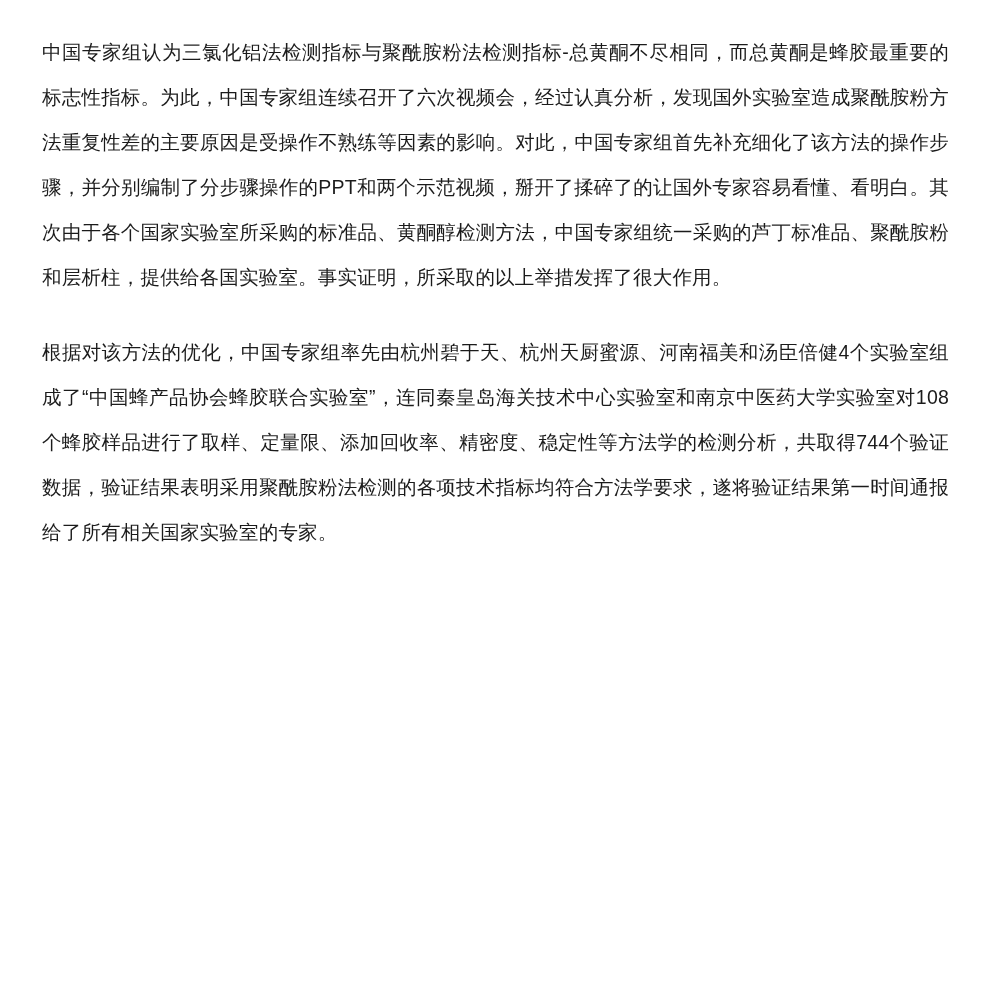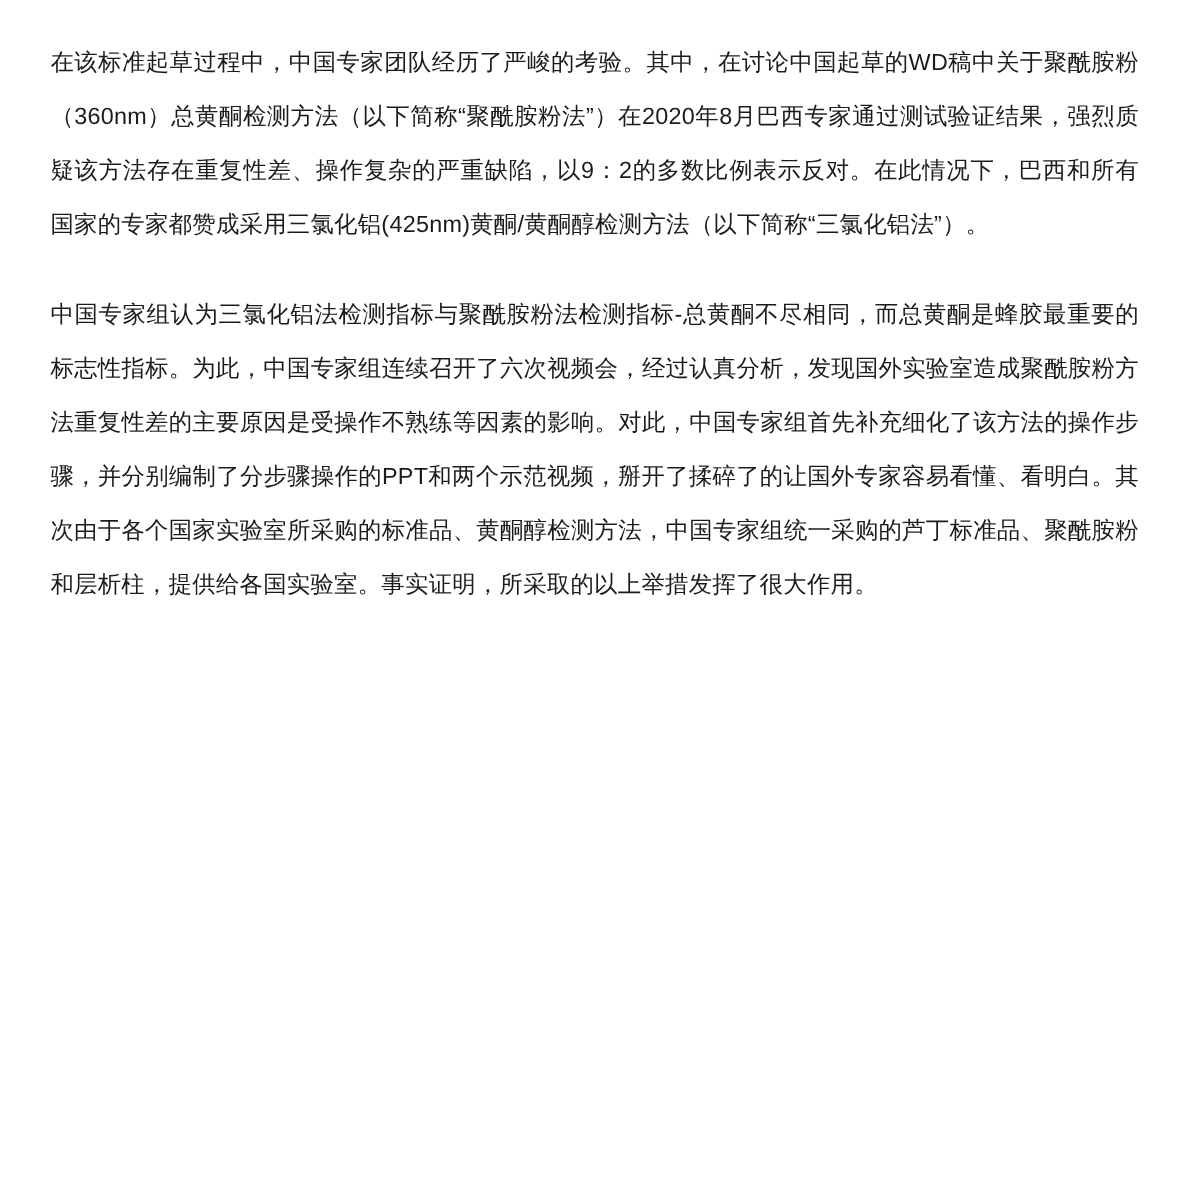--- a/index.html
+++ b/index.html
@@ -36,16 +36,16 @@
   }
   .para:last-child {
     margin-bottom: 0;
   }
 </style>
 </head>
 <body>
 
 <div class="page">
   <div class="article">
-    <p class="para">在该标准起草过程中，中国专家团队经历了严峻的考验。其中，在讨论中国起草的WD稿中关于聚酰胺粉（360nm）总黄酮检测方法（以下简称“聚酰胺粉法”）在2020年8月巴西专家通过测试验证结果，强烈质疑该方法存在重复性差、操作复杂的严重缺陷，以9：2的多数比例表示反对。在此情况下，巴西和所有国家的专家都赞成采用三氯化铝(425nm)黄酮/黄酮醇检测方法（以下简称“三氯化铝法”）。</p>
     <p class="para">中国专家组认为三氯化铝法检测指标与聚酰胺粉法检测指标-总黄酮不尽相同，而总黄酮是蜂胶最重要的标志性指标。为此，中国专家组连续召开了六次视频会，经过认真分析，发现国外实验室造成聚酰胺粉方法重复性差的主要原因是受操作不熟练等因素的影响。对此，中国专家组首先补充细化了该方法的操作步骤，并分别编制了分步骤操作的PPT和两个示范视频，掰开了揉碎了的让国外专家容易看懂、看明白。其次由于各个国家实验室所采购的标准品、黄酮醇检测方法，中国专家组统一采购的芦丁标准品、聚酰胺粉和层析柱，提供给各国实验室。事实证明，所采取的以上举措发挥了很大作用。</p>
+    <p class="para">根据对该方法的优化，中国专家组率先由杭州碧于天、杭州天厨蜜源、河南福美和汤臣倍健4个实验室组成了“中国蜂产品协会蜂胶联合实验室”，连同秦皇岛海关技术中心实验室和南京中医药大学实验室对108个蜂胶样品进行了取样、定量限、添加回收率、精密度、稳定性等方法学的检测分析，共取得744个验证数据，验证结果表明采用聚酰胺粉法检测的各项技术指标均符合方法学要求，遂将验证结果第一时间通报给了所有相关国家实验室的专家。</p>
   </div>
 </div>
 
 </body></html>

